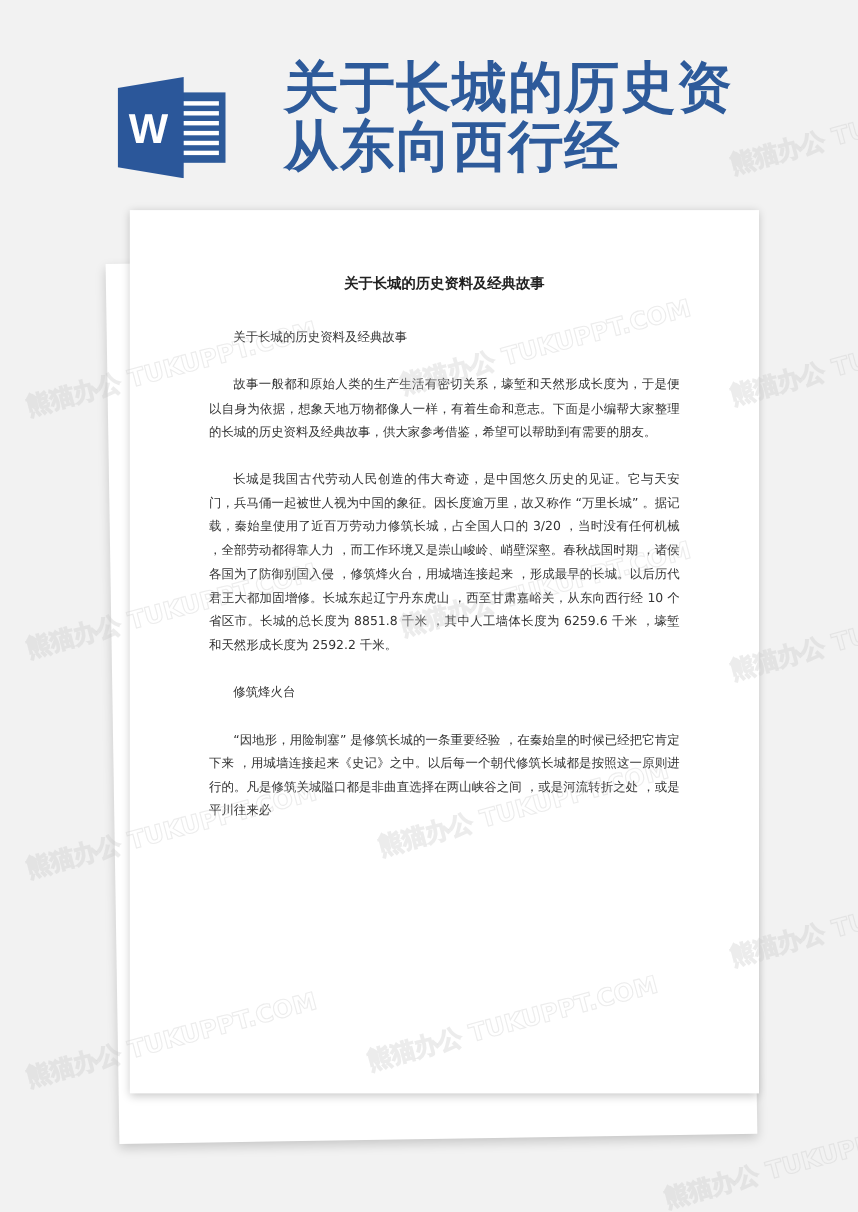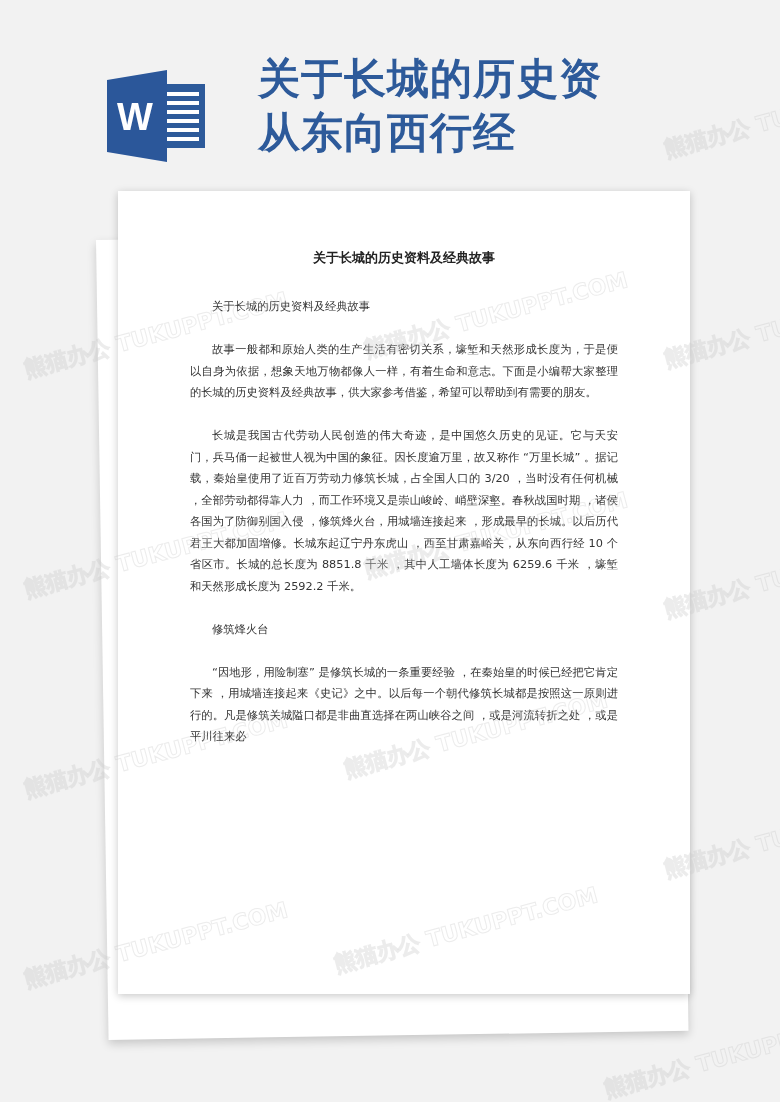--- a/index.html
+++ b/index.html
@@ -7,21 +7,21 @@
     width: 780px; height: 1102px; overflow: hidden; position: relative;
     background: #f2f2f2;
     font-family: "DejaVu Sans", "Liberation Sans", sans-serif;
   }
   
   .word-icon { position: absolute; left: 107px; top: 70px; width: 100px; height: 92px; }
   
   .hero-title {
     position: absolute; left: 258px; top: 52px; width: 420px;
     color: #2d5a9a; font-family: "DejaVu Serif", "Liberation Serif", serif;
-    font-weight: bold; font-size: 42px; line-height: 54px; letter-spacing: 1px;
+    font-weight: bold; font-size: 50px; line-height: 54px; letter-spacing: 1px;
   }
   .hero-title span { display: block; white-space: nowrap; }
   
   .wm {
     position: absolute; font-family: "DejaVu Sans", sans-serif; font-weight: bold;
     font-size: 22px; color: rgba(255,255,255,0.0);
     -webkit-text-stroke: 1px rgba(200,200,200,0.35);
     transform: rotate(-15deg); white-space: nowrap; pointer-events: none; z-index: 5;
   }
   

